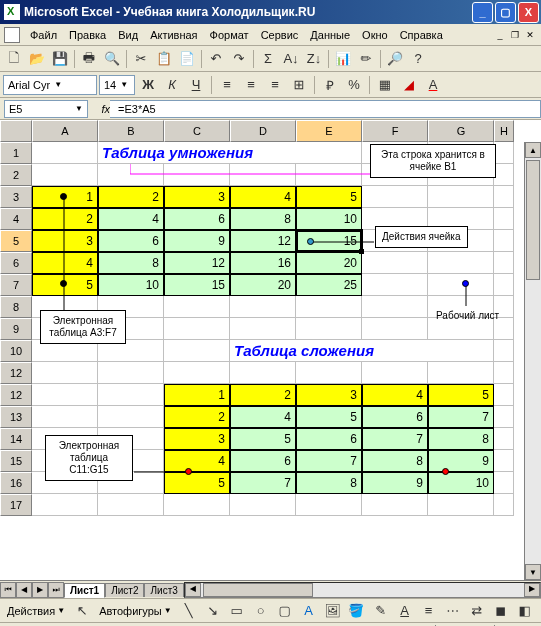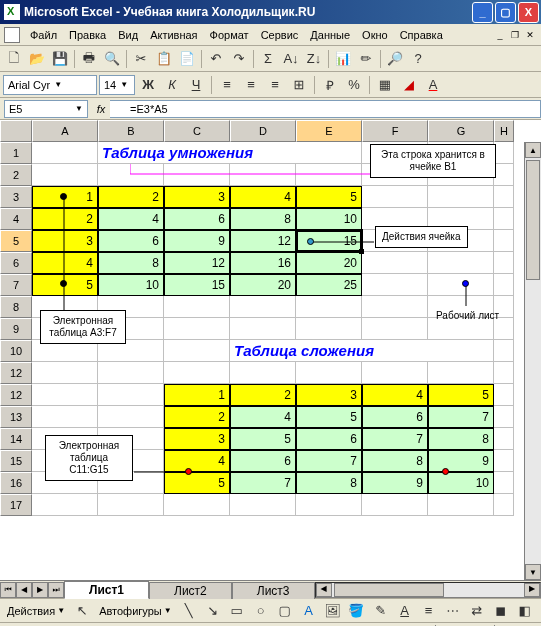--- a/index.html
+++ b/index.html
@@ -30,22 +30,22 @@
 .fmt-toolbar { background: #ece9d8; height: 26px; display: flex; align-items: center; padding: 0 3px; gap: 2px; border-bottom: 1px solid #aca899; font-size: 11px; overflow:hidden;}
 .combo { height: 20px; border: 1px solid #7f9db9; background: #fff; display: flex; align-items: center; padding: 0 4px; font-size: 11px; }
 .combo .arrow { margin-left: 4px; font-size: 8px; color: #000; }
 .font-combo { width: 94px; }
 .size-combo { width: 36px; }
 
 
 .formula-bar { background: #ece9d8; height: 22px; display: flex; align-items: center; padding: 0; font-size: 11px; border-bottom: 1px solid #aca899;}
 .name-box { width: 84px; height: 18px; border: 1px solid #7f9db9; background: #fff; margin: 0 4px; display: flex; align-items: center; padding: 0 4px; }
 .name-box .arrow { margin-left: auto; font-size: 8px; }
-.fx-label { width: 18px; text-align: center; font-style: italic; cursor:pointer; }
-.formula-input { flex: 1; height: 18px; border: 1px solid #7f9db9; border-left: none; background: #fff; padding: 0 20px; display: flex; align-items: center;}
+.fx-label { width: 18px; text-align: right; font-style: italic; cursor:pointer; }
+.formula-input { flex: 1; height: 18px; border: 1px solid #7f9db9; border-left: none; background: #fff; padding: 0 8px; display: flex; align-items: center;}
 
 
 .grid-wrap { position: relative; width: 541px; height: 460px; background: #fff; overflow:hidden;}
 .grid { display: grid; grid-template-columns: 32px repeat(7, 66px) 20px; grid-auto-rows: 22px; font-size: 12px; }
 .hdr { background: #d4d0c8; border: 1px solid #808080; border-top-color: #fff; border-left-color: #fff; display: flex; align-items: center; justify-content: center; font-size: 11px; cursor: pointer; }
 .hdr.sel { background: #ffd58c; }
 .rowhdr { background: #d4d0c8; border: 1px solid #808080; border-top-color: #fff; border-left-color: #fff; display: flex; align-items: center; justify-content: center; font-size: 11px; cursor: pointer; }
 .rowhdr.sel { background: #ffd58c; }
 .cell { border-right: 1px solid #c0c0c0; border-bottom: 1px solid #c0c0c0; display: flex; align-items: center; padding: 0 4px; position: relative; }
 .cell.r { justify-content: flex-end; }
@@ -56,21 +56,21 @@
 .fill-handle { position:absolute; right:-3px; bottom:-3px; width:5px; height:5px; background:#000; z-index:6;}
 
 
 .callout { position: absolute; background: #fff; border: 1px solid #000; font-size: 10px; padding: 4px 6px; z-index: 20; text-align:center; line-height:1.2;}
 .callout-line { position: absolute; z-index: 15; }
 
 
 .hscroll-area { background: #ece9d8; height: 18px; display: flex; align-items: center; border-top: 1px solid #808080; font-size: 10px;}
 .tab-btns { display:flex; }
 .tab-nav { width:16px; height:16px; border:1px solid #808080; background:#d4d0c8; display:flex; align-items:center; justify-content:center; font-size:8px; cursor:pointer;}
-.sheet-tab { padding: 1px 24px; background:#fff; border:1px solid #808080; border-bottom:none; font-size:12px; cursor:pointer; margin-top:1px;}
+.sheet-tab { padding: 1px 5px; background:#fff; border:1px solid #808080; border-bottom:none; font-size:10px; cursor:pointer; margin-top:1px;}
 .sheet-tab.active { font-weight: bold; background:#fff; border-bottom:1px solid #fff;}
 .sheet-tab.inactive { background:#d4d0c8;}
 .scroll-track { background:#e8e8e8; border:1px inset #808080; position:relative;}
 
 .vscroll { position:absolute; right:0; top:22px; bottom:0; width:17px; background:#e8e8e8; border-left:1px solid #808080;}
 .vscroll .sbtn { height:16px; background:#d4d0c8; border:1px solid #808080; display:flex; align-items:center; justify-content:center; font-size:8px; cursor:pointer;}
 .vscroll .thumb { position:absolute; top:18px; height:120px; left:1px; right:1px; background:#d4d0c8; border:1px solid #808080;}
 
 
 .draw-bar { background:#ece9d8; height:24px; display:flex; align-items:center; padding:0 3px; gap:2px; font-size:11px; border-top:1px solid #aca899; overflow:hidden;}

